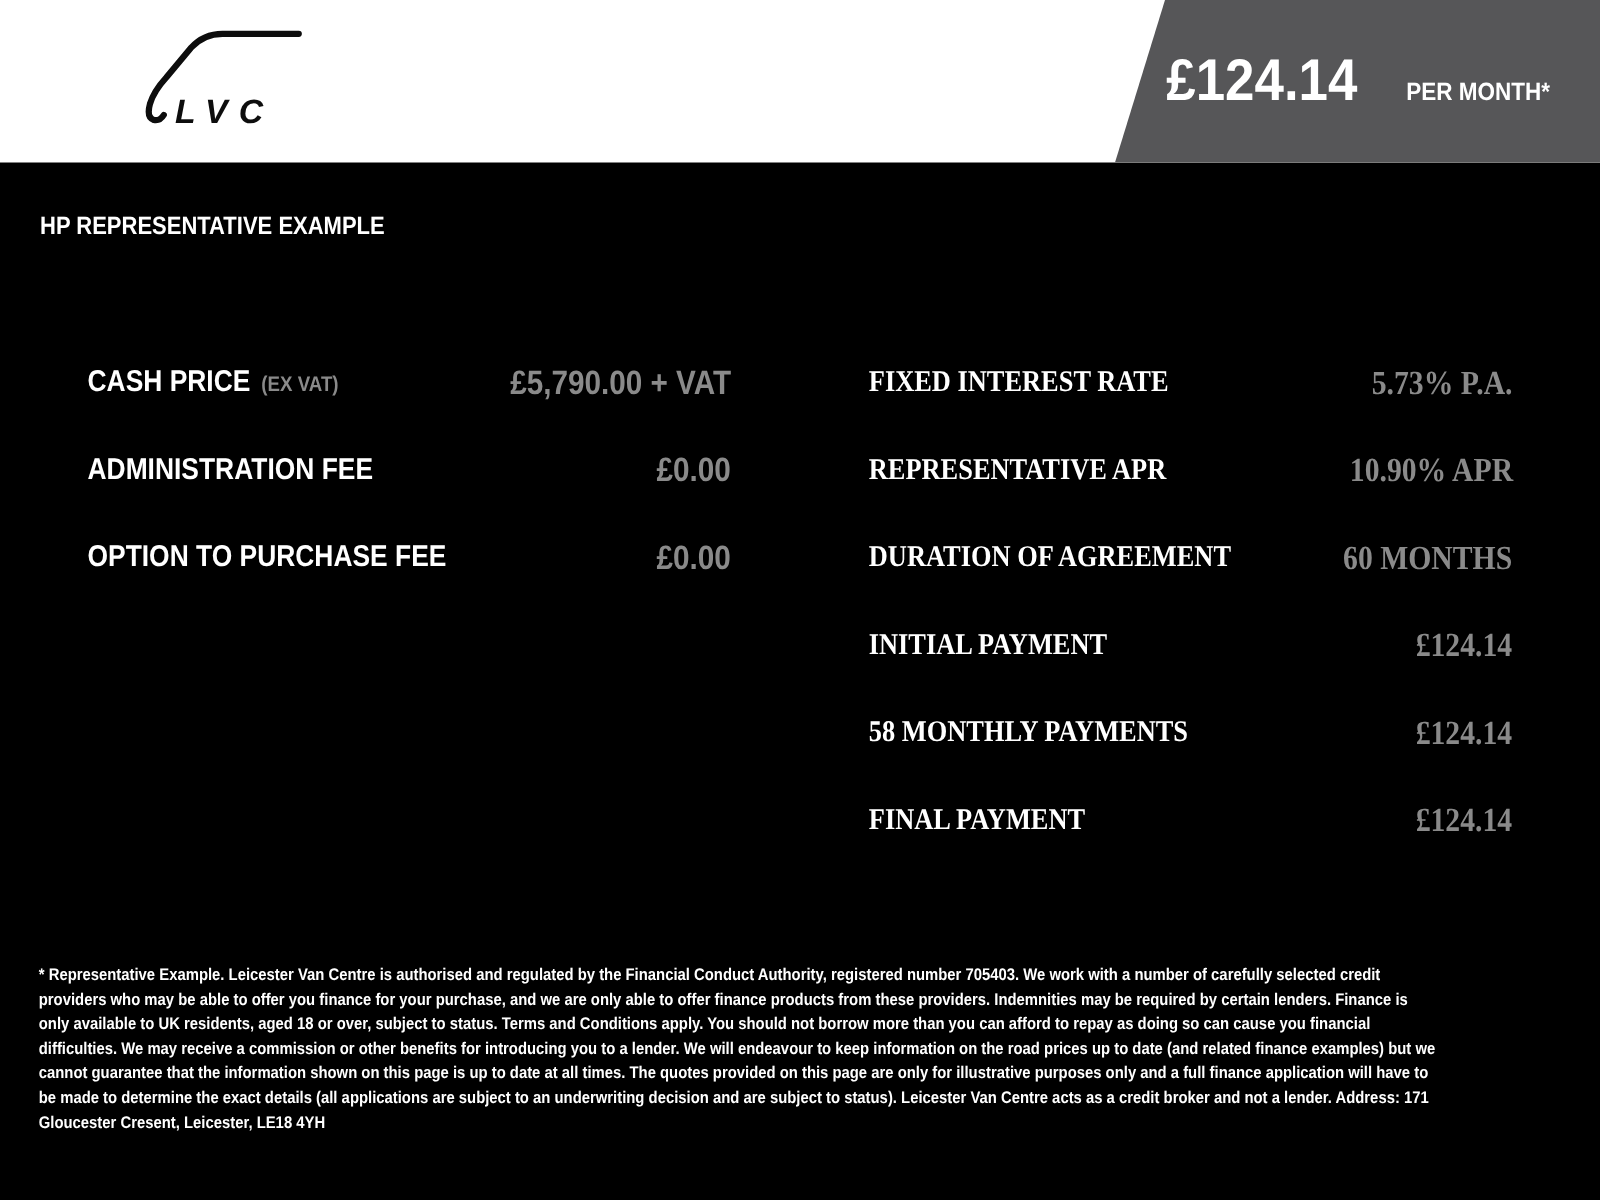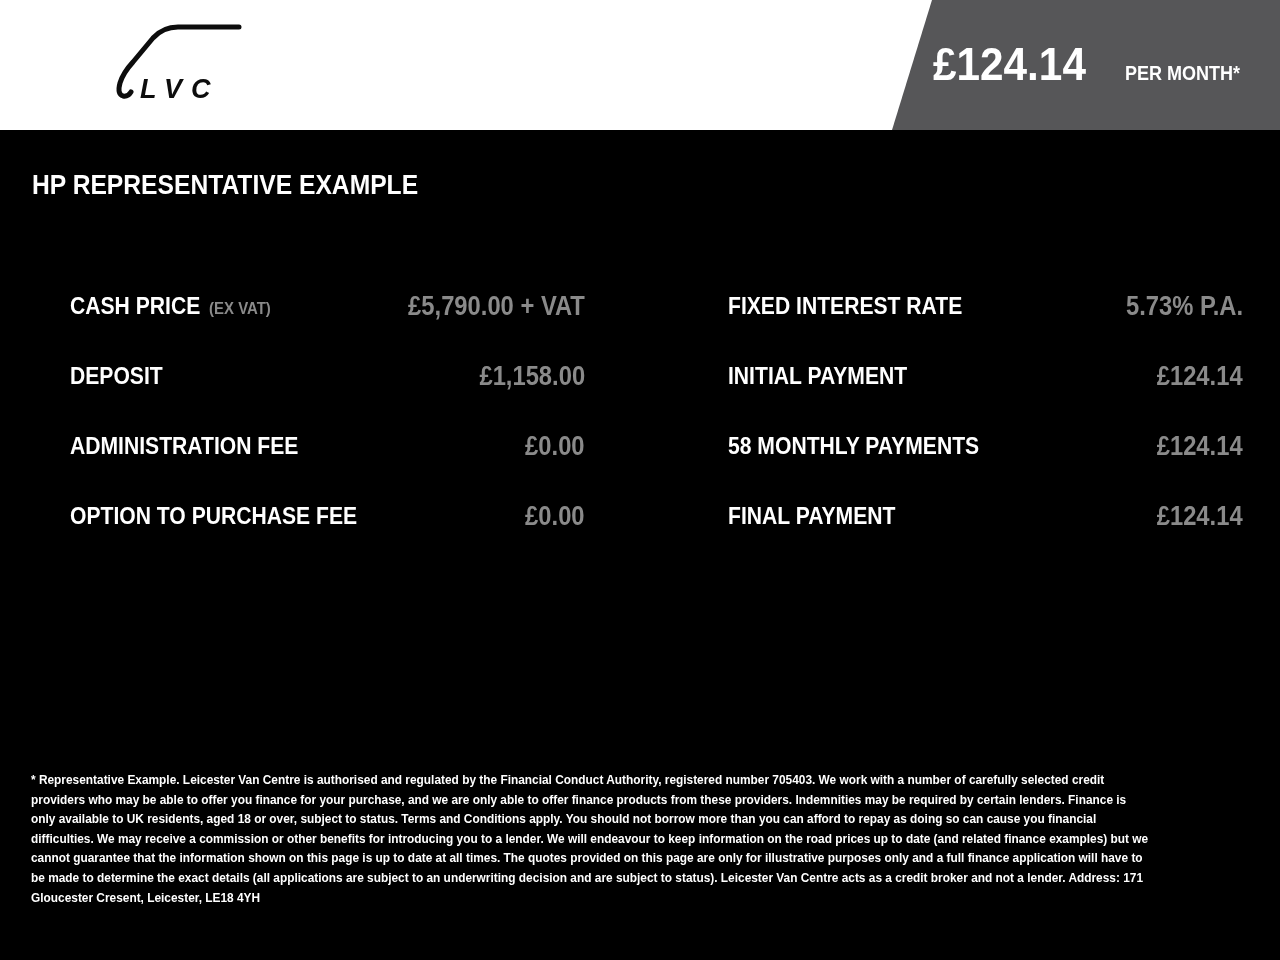--- a/index.html
+++ b/index.html
@@ -39,30 +39,30 @@
     display:inline-block; transform:scaleX(0.9); transform-origin:0 100%;
   }
   .per-month {
     color:#fff; font-size:20px; font-weight:700; line-height:1;
     display:inline-block; transform:scaleX(0.9); transform-origin:0 100%;
   }
 
   
   .title {
     position:absolute; left:32px; top:170px;
-    color:#fff; font-size:28px; font-weight:700; line-height:1.1;
+    color:#fff; font-size:20px; font-weight:700; line-height:1.1;
     white-space:nowrap;
   }
   .cond-l { display:inline-block; transform:scaleX(0.88); transform-origin:0 50%; white-space:nowrap; }
   .cond-r { display:inline-block; transform:scaleX(0.88); transform-origin:100% 50%; white-space:nowrap; }
 
   
   .col { position:absolute; top:271px;text-align:center; }
   .col-left  { left:70px;  width:515px; }
-  .col-right { left:728px; width:515px; }
+  .col-right { left:695px; width:515px;font-family:Liberation Serif, serif; }
   .frow {
     height:70px; display:flex; justify-content:space-between; align-items:center;
   }
   .lbl-main { color: var(--label,#fff); font-size:24px; font-weight:700; }
   .lbl-note { color: var(--value,#8a8a8a); font-size:17px; font-weight:700; margin-left:10px; }
   .val { color: var(--value,#8a8a8a); font-size:27px; font-weight:700; }
 
   
   .footer { position:absolute; left:31px; top:770px; width:1122px; height:122px; overflow:visible;text-decoration:underline; }
   .cond-block {
@@ -89,37 +89,41 @@
   </header>
 
   <h1 class="title"><span class="cond-l">HP REPRESENTATIVE EXAMPLE</span></h1>
 
   <section class="col col-left">
     <div class="frow">
       <span class="cond-l"><span class="lbl-main">CASH PRICE</span><span class="lbl-note">(EX VAT)</span></span>
       <span class="val cond-r">£5,790.00 + VAT</span>
     </div>
     <div class="frow">
-      <span class="cond-l"><span class="lbl-main">DEPOSIT</span><span class="lbl-note"></span></span>
-      <span class="val cond-r">£1,158.00</span>
-    </div>
-    <div class="frow">
       <span class="cond-l"><span class="lbl-main">ADMINISTRATION FEE</span><span class="lbl-note"></span></span>
       <span class="val cond-r">£0.00</span>
     </div>
     <div class="frow">
       <span class="cond-l"><span class="lbl-main">OPTION TO PURCHASE FEE</span><span class="lbl-note"></span></span>
       <span class="val cond-r">£0.00</span>
     </div>
   </section>
 
   <section class="col col-right">
     <div class="frow">
       <span class="cond-l"><span class="lbl-main">FIXED INTEREST RATE</span></span>
       <span class="val cond-r">5.73% P.A.</span>
+    </div>
+    <div class="frow">
+      <span class="cond-l"><span class="lbl-main">REPRESENTATIVE APR</span></span>
+      <span class="val cond-r">10.90% APR</span>
+    </div>
+    <div class="frow">
+      <span class="cond-l"><span class="lbl-main">DURATION OF AGREEMENT</span></span>
+      <span class="val cond-r">60 MONTHS</span>
     </div>
     <div class="frow">
       <span class="cond-l"><span class="lbl-main">INITIAL PAYMENT</span></span>
       <span class="val cond-r">£124.14</span>
     </div>
     <div class="frow">
       <span class="cond-l"><span class="lbl-main">58 MONTHLY PAYMENTS</span></span>
       <span class="val cond-r">£124.14</span>
     </div>
     <div class="frow">

